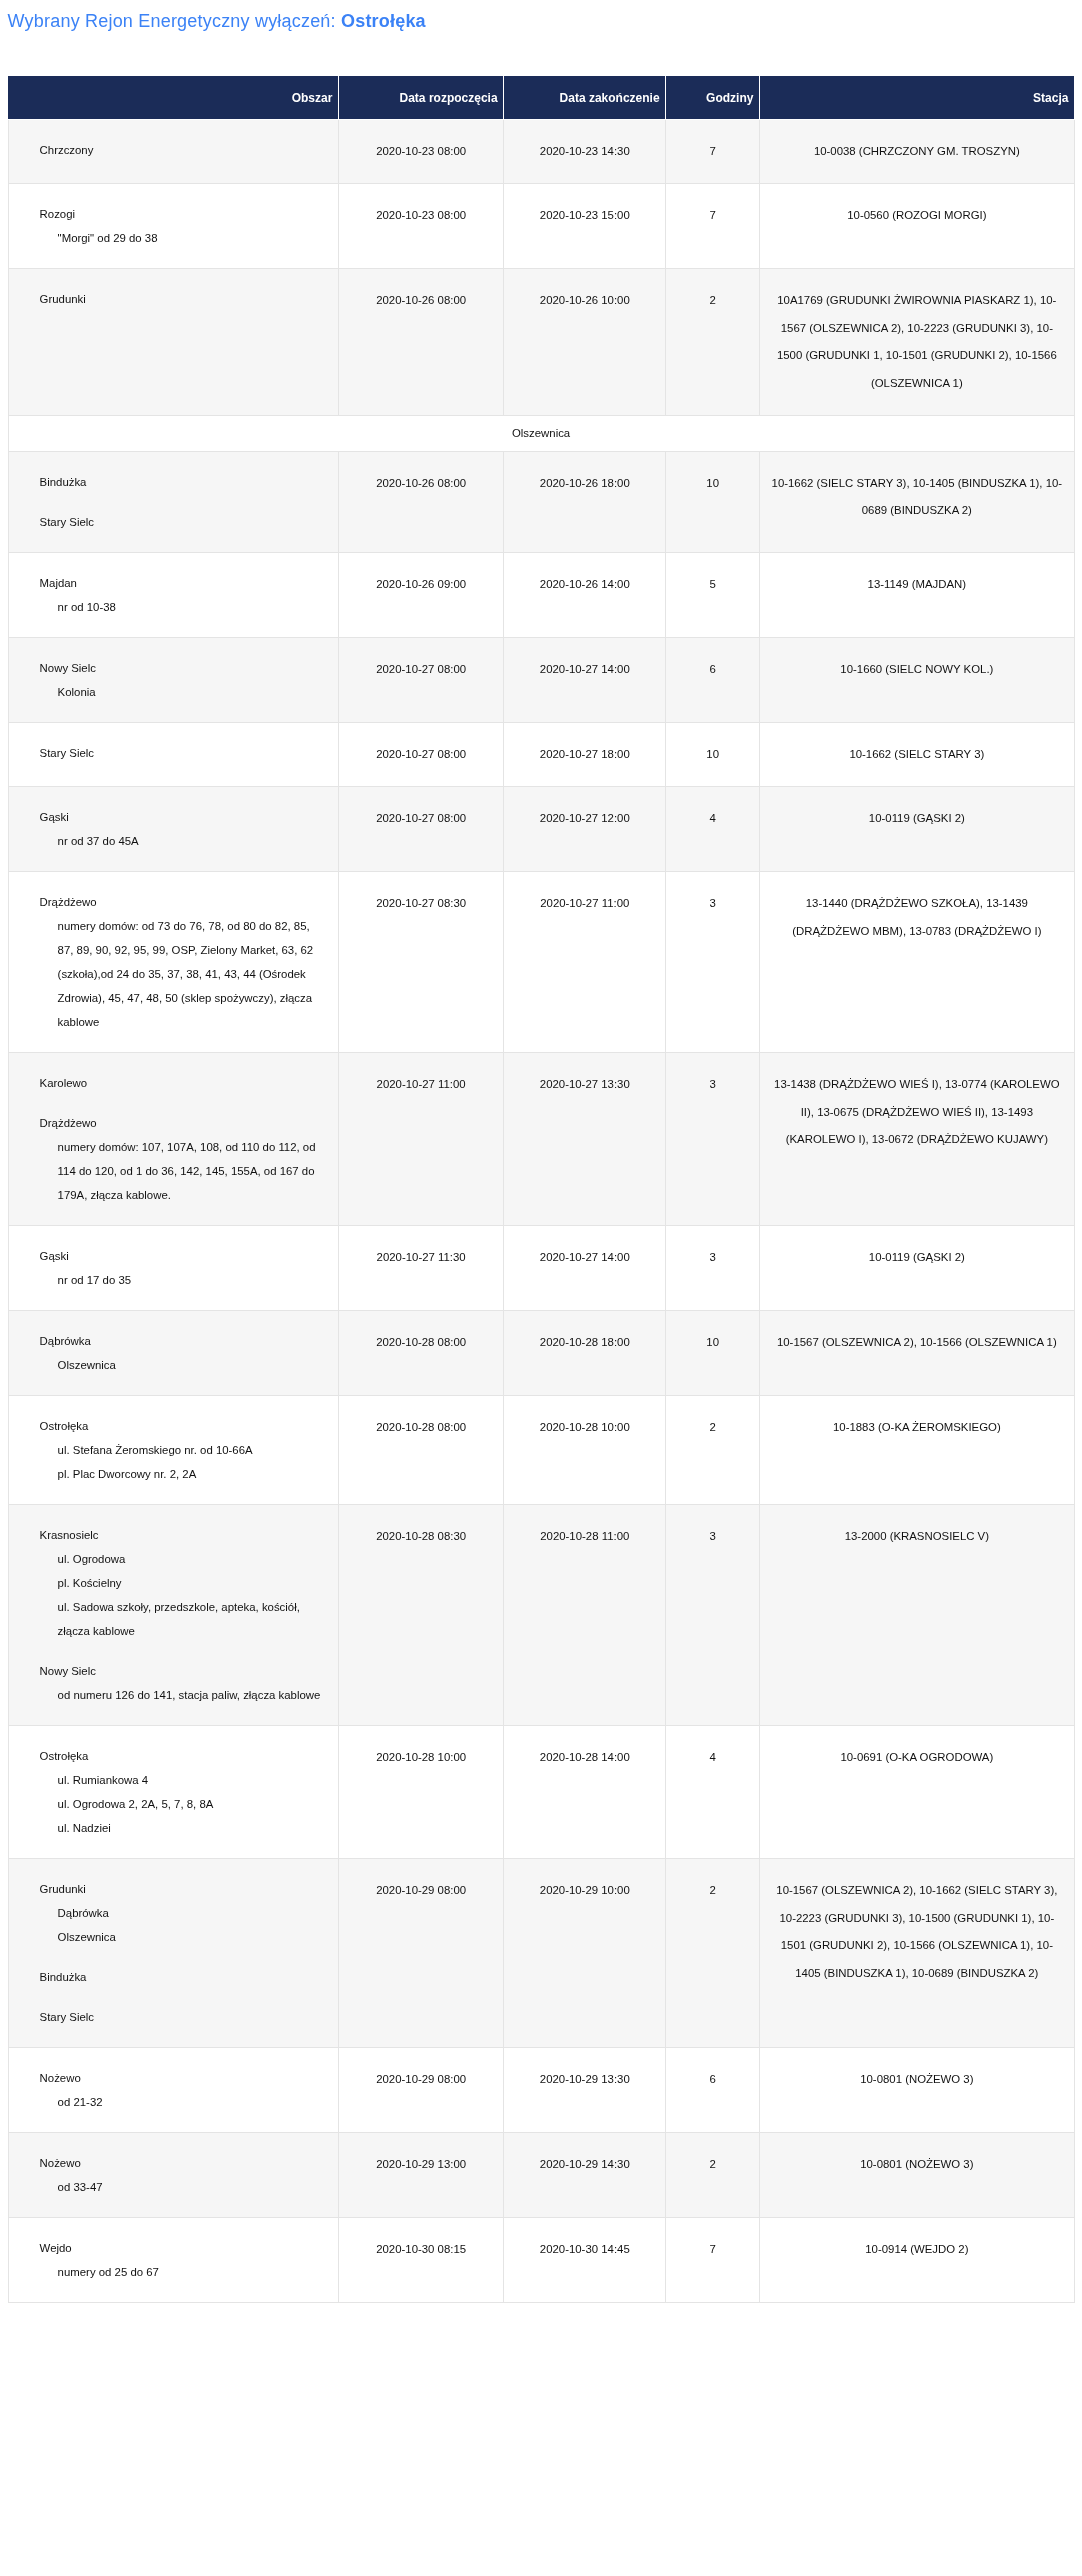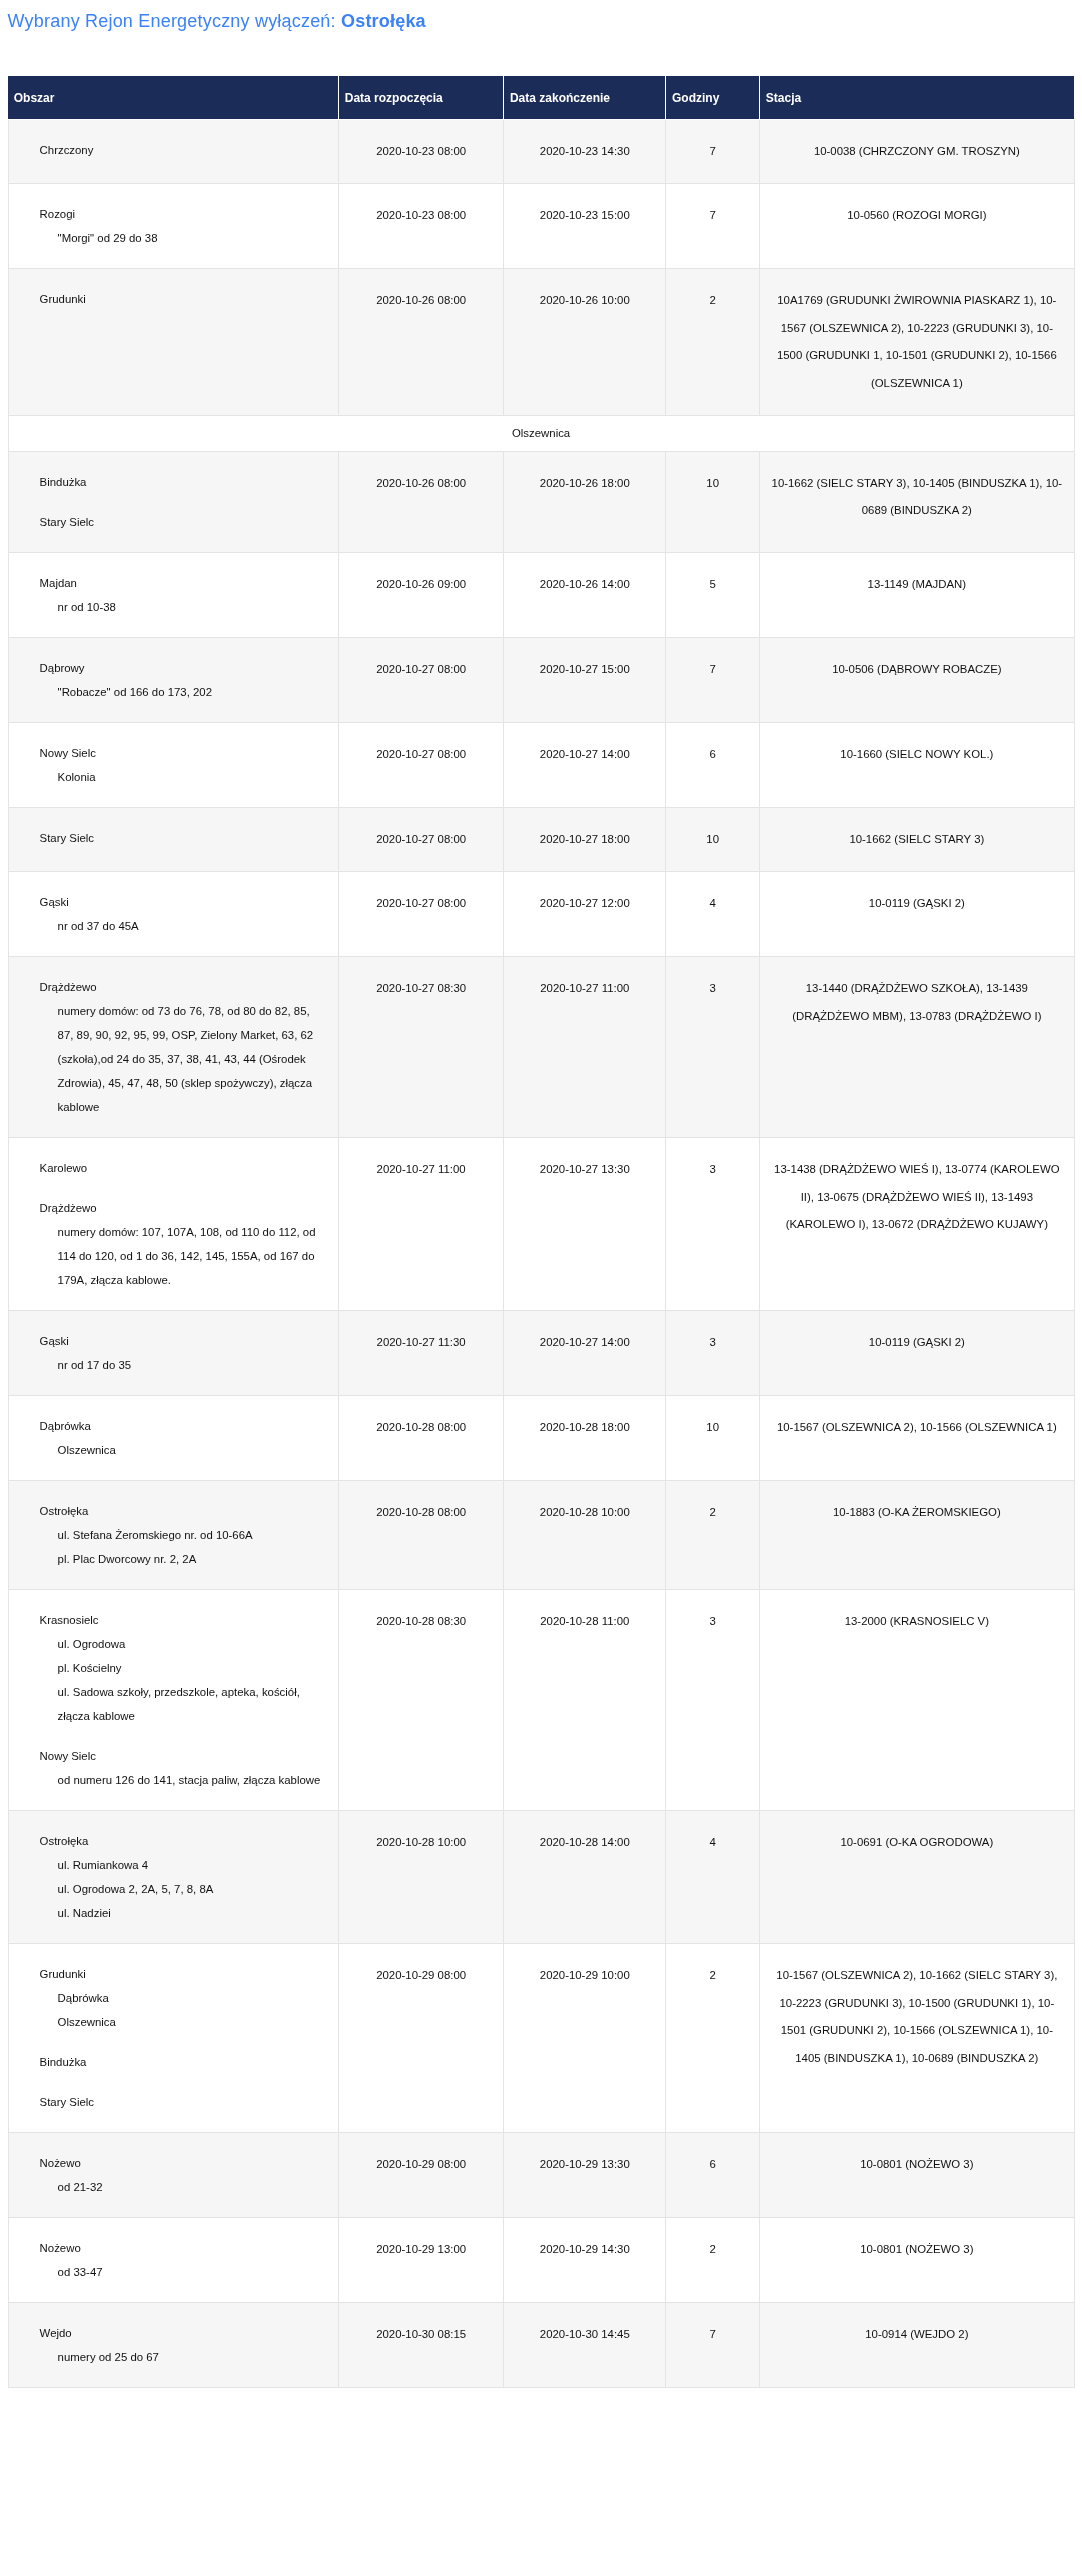--- a/index.html
+++ b/index.html
@@ -29,21 +29,21 @@
   }
 
   thead th {
     background: #1b2c58;
     color: #ffffff;
     font-weight: 700;
     font-size: 12px;
     padding: 14.2px 5.7px;
     border-right: 0.9px solid #ffffff;
     border-bottom: 1.9px solid #ffffff;
-    text-align: left;
+    text-align: right;
   }
   thead th:last-child { border-right: none; }
 
   tbody td {
     border: 0.9px solid #e4e4e4;
     vertical-align: top;
     padding: 18px 9.5px;
     text-align: center;
     line-height: 27.5px;
     background: #ffffff;
@@ -148,32 +148,20 @@
           </div>
         </td>
         <td class="col-start">2020-10-26 09:00</td>
         <td class="col-end">2020-10-26 14:00</td>
         <td class="col-hours">5</td>
         <td class="col-station">13-1149 (MAJDAN)</td>
       </tr>
       <tr>
         <td class="col-area">
           <div class="village">
-            <div class="village-name">Dąbrowy</div>
-            <div class="village-detail">"Robacze" od 166 do 173, 202</div>
-          </div>
-        </td>
-        <td class="col-start">2020-10-27 08:00</td>
-        <td class="col-end">2020-10-27 15:00</td>
-        <td class="col-hours">7</td>
-        <td class="col-station">10-0506 (DĄBROWY ROBACZE)</td>
-      </tr>
-      <tr>
-        <td class="col-area">
-          <div class="village">
             <div class="village-name">Nowy Sielc</div>
             <div class="village-detail">Kolonia</div>
           </div>
         </td>
         <td class="col-start">2020-10-27 08:00</td>
         <td class="col-end">2020-10-27 14:00</td>
         <td class="col-hours">6</td>
         <td class="col-station">10-1660 (SIELC NOWY KOL.)</td>
       </tr>
       <tr>

